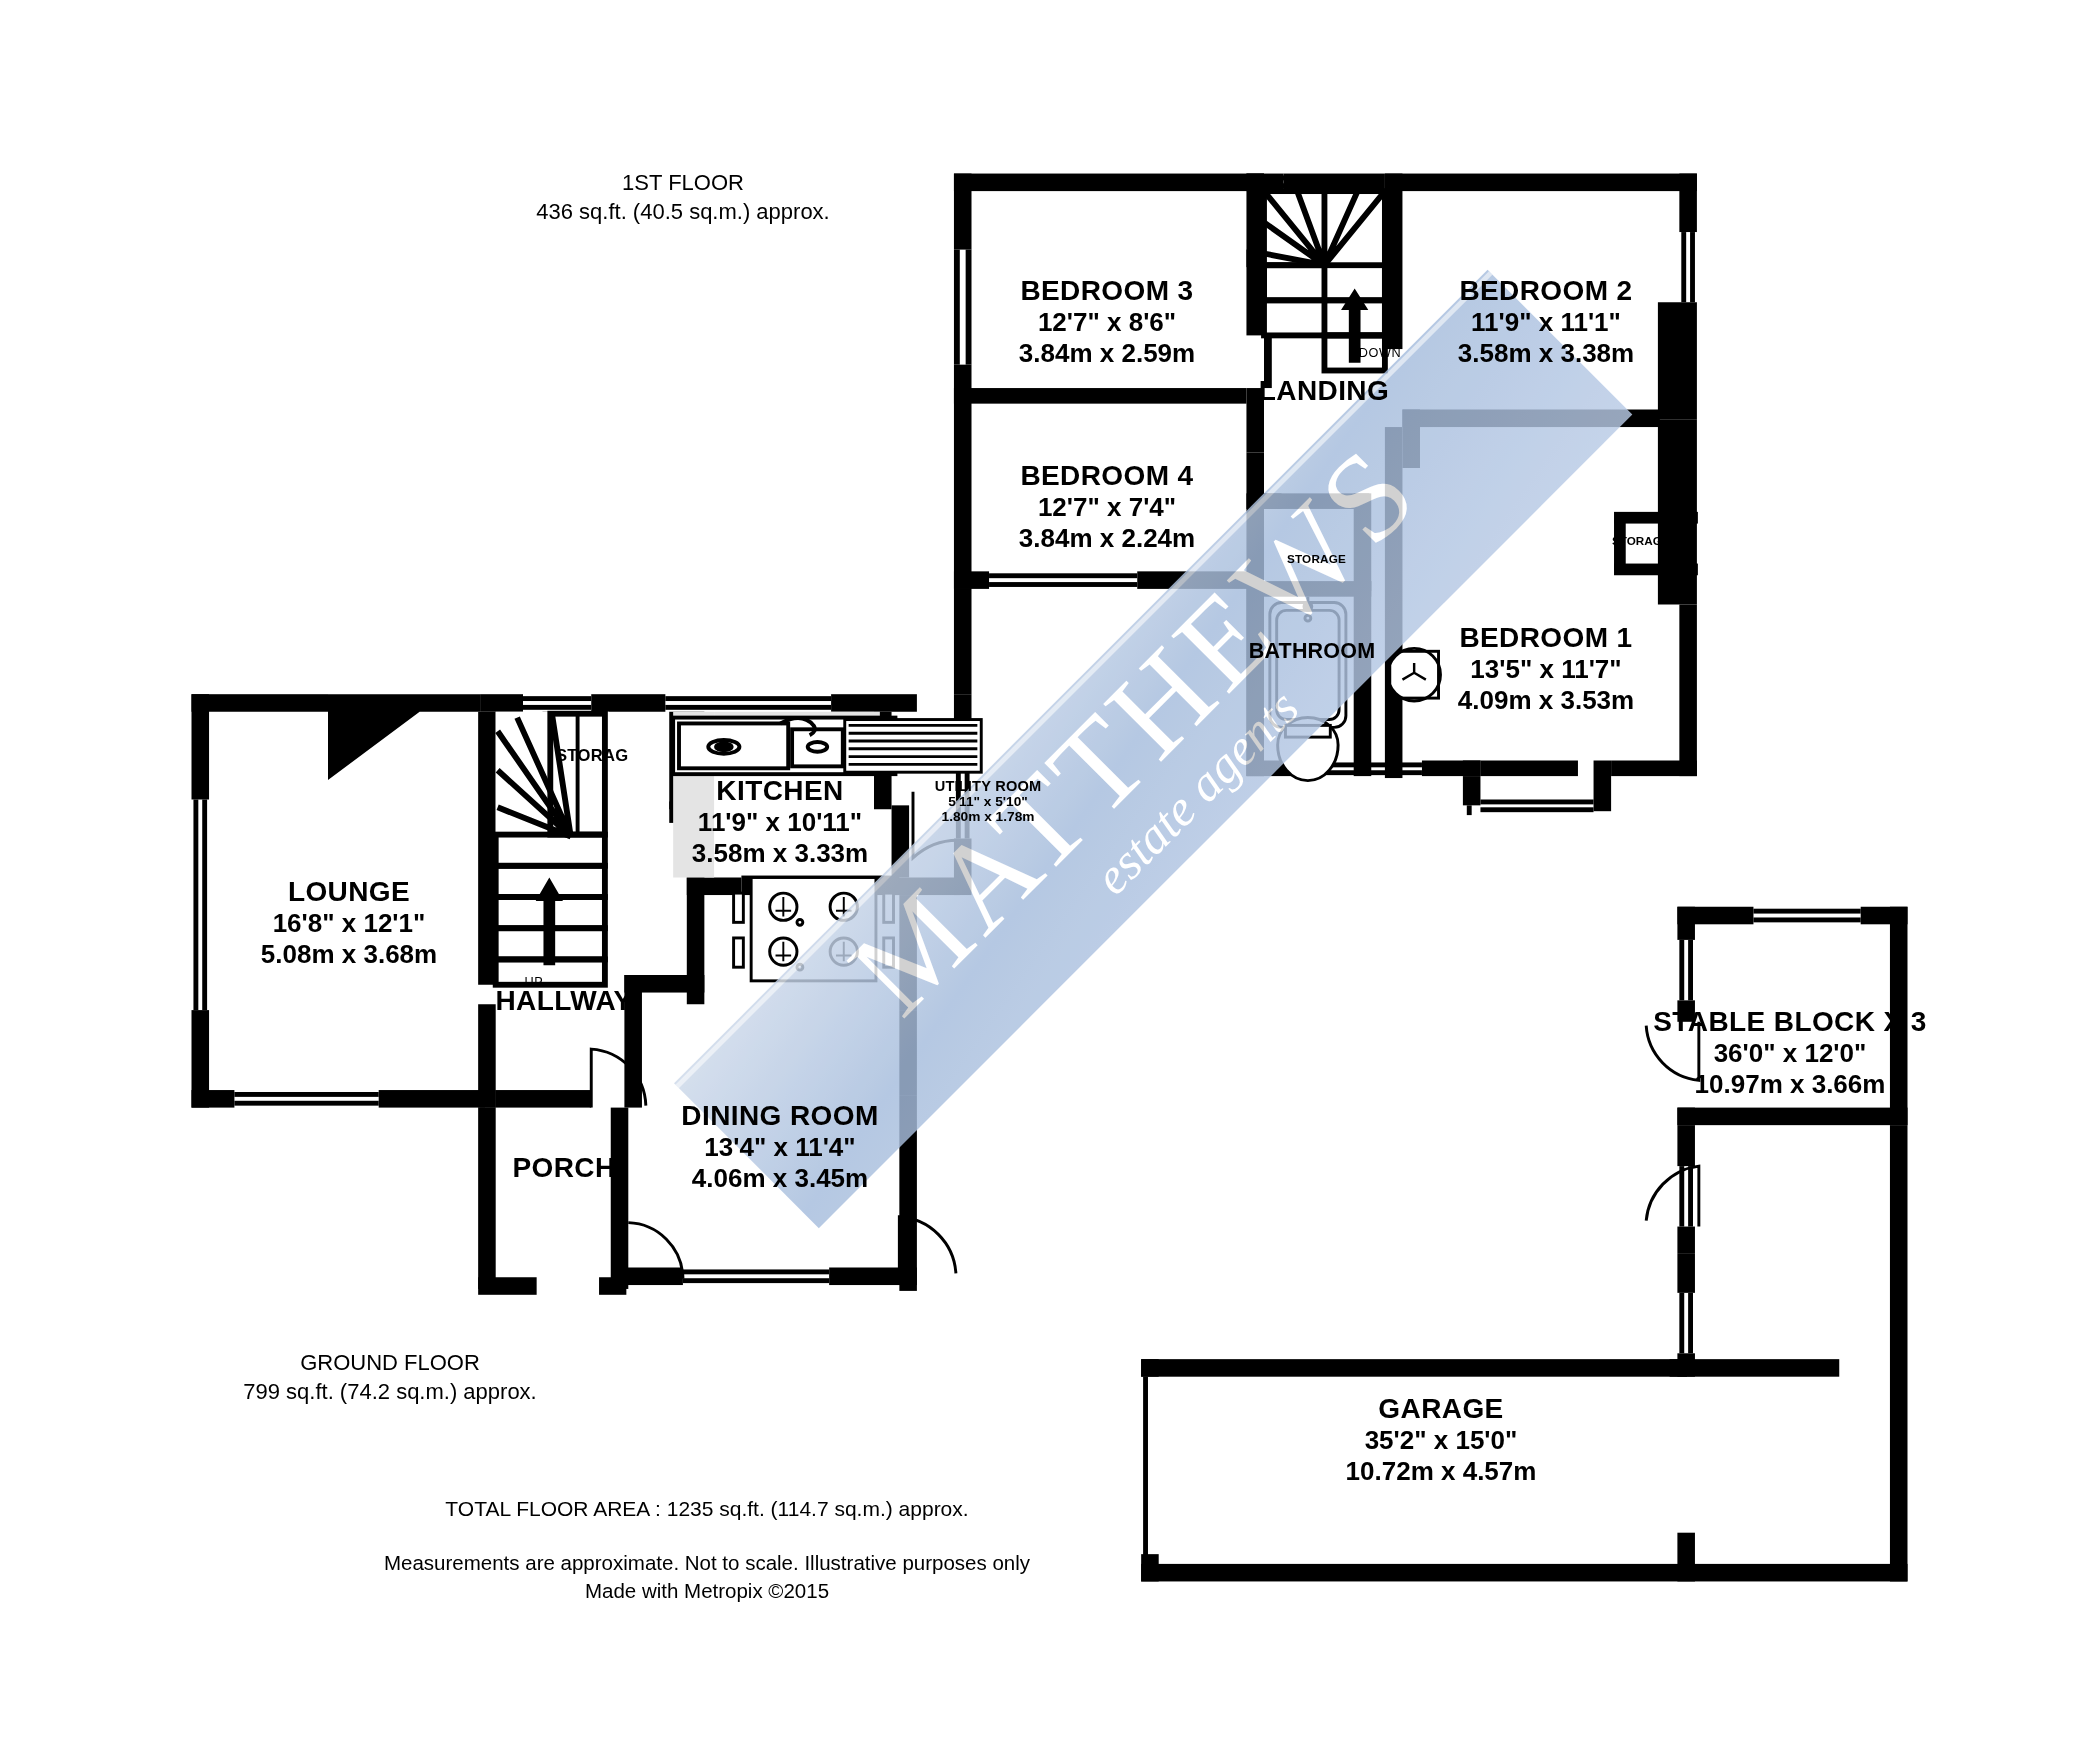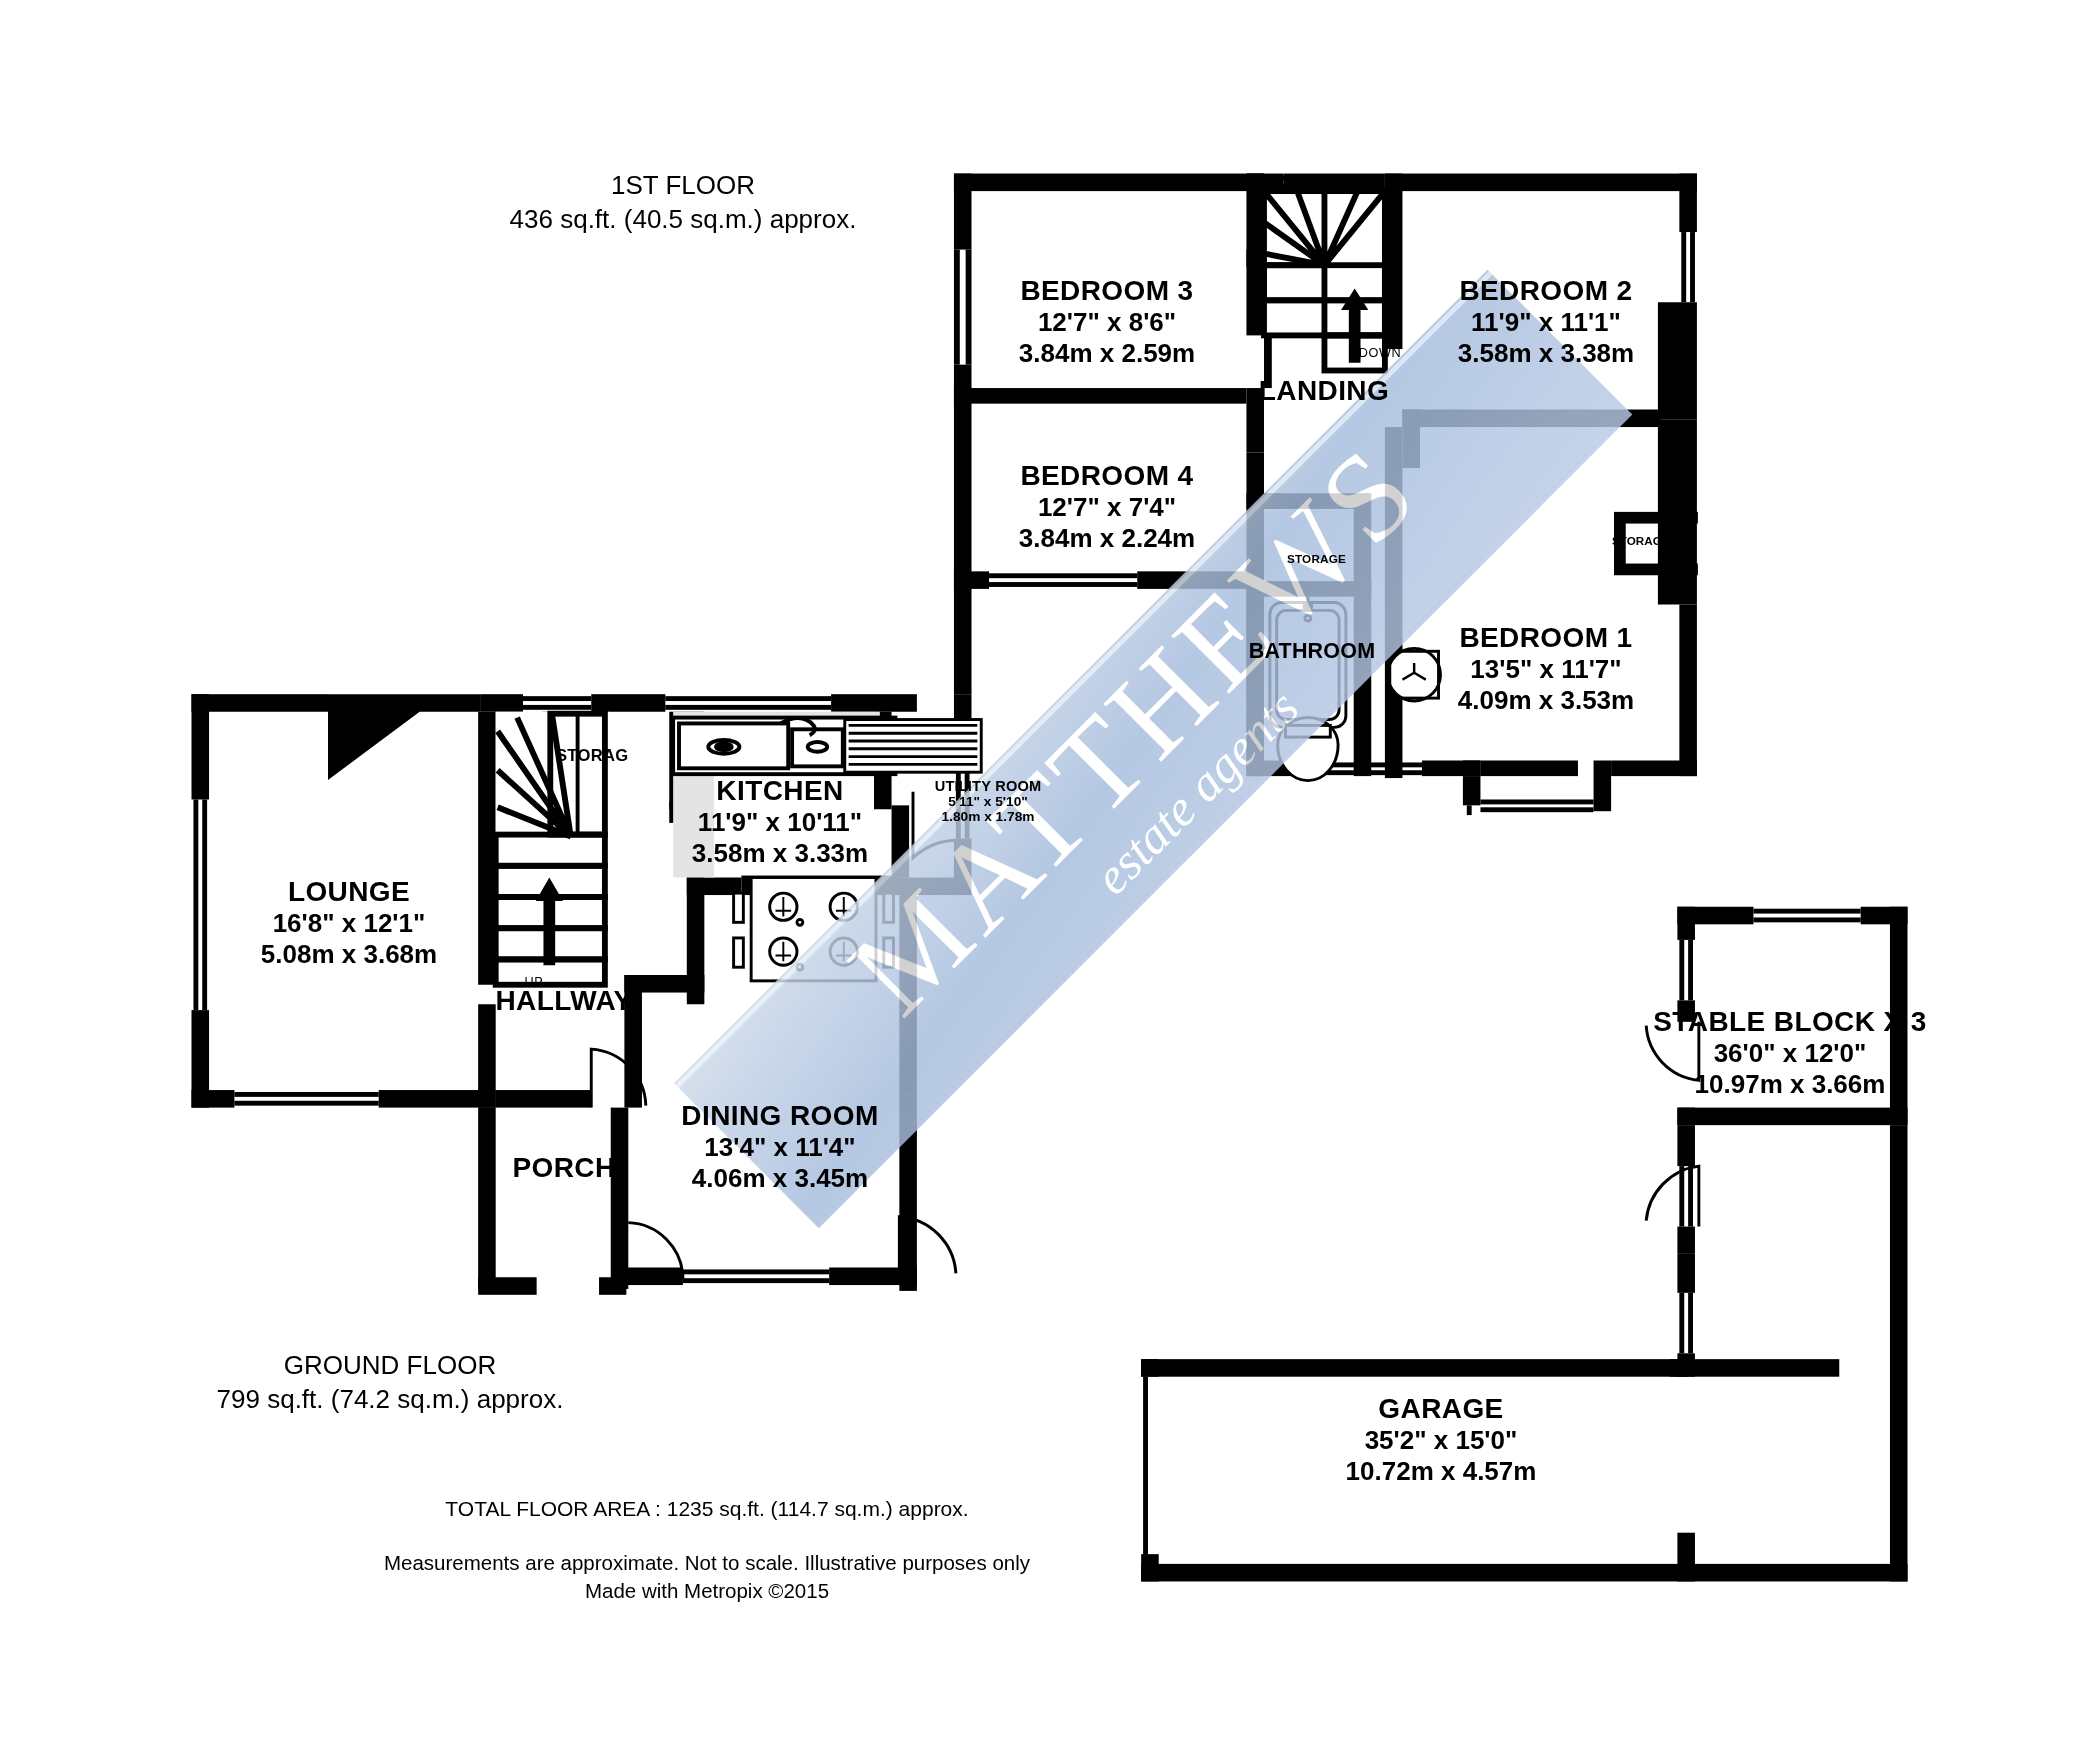--- a/index.html
+++ b/index.html
@@ -8,21 +8,21 @@
 
   #plan{position:absolute;left:0;top:0;width:2099px;height:1755px;}
 
   .txt{position:absolute;white-space:nowrap;}
   .room-name{font-weight:bold;font-size:28px;letter-spacing:0.4px;text-align:center;}
   .room-dim{font-weight:bold;font-size:26px;text-align:center;}
   .small-name{font-weight:bold;font-size:14.6px;text-align:right;letter-spacing:0.2px;}
   .small-dim{font-weight:bold;font-size:13.7px;text-align:center;}
   .tiny{font-weight:bold;font-size:11.7px;text-align:center;letter-spacing:0.2px;}
   .micro{font-size:12.7px;font-weight:normal;text-align:center;letter-spacing:0.6px;}
-  .floor-title{font-size:26px;text-align:center;font-weight:normal;line-height:1.32;}
+  .floor-title{font-size:22px;text-align:center;font-weight:normal;line-height:1.32;}
   .total{font-size:21px;text-align:center;font-weight:normal;}
   .disc{font-size:20.5px;text-align:center;font-weight:normal;line-height:1.34;}
 
   .ctr{transform:translateX(-50%);}
 </style>
 </head>
 <body>
 
 <svg id="plan" viewBox="0 0 2152 1800">
   <defs>

